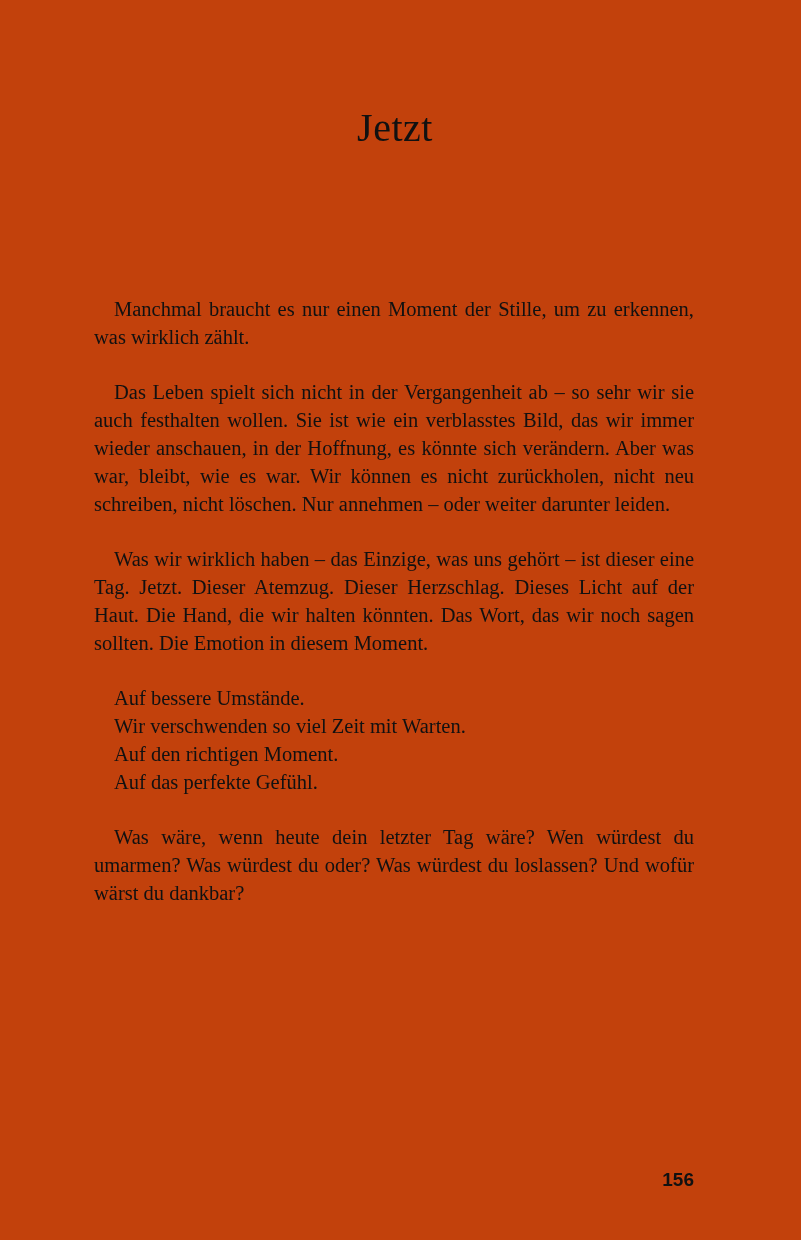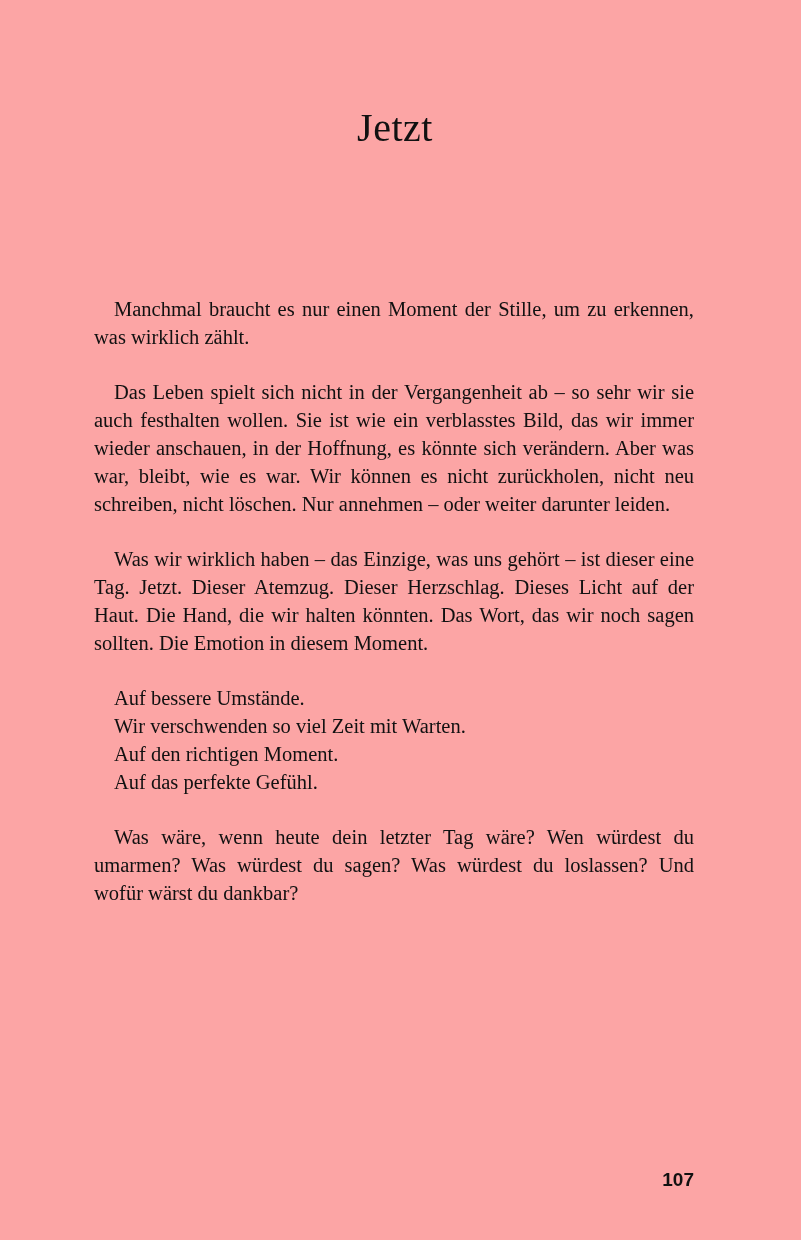--- a/index.html
+++ b/index.html
@@ -1,19 +1,19 @@
 <!DOCTYPE html>
 <html><head>
   <meta charset="utf-8">
   <style>
     html, body { margin: 0; padding: 0; background: #ffffff; }
     body { width: 801px; height: 1240px; position: relative; overflow: hidden; }
     .page {
       position: absolute; left: 0; top: 0; width: 801px; height: 1240px;
-      background: #fca5a5; color: #111111;
+      background: #c2410c; color: #111111;
       font-family: "Liberation Serif", "DejaVu Serif", serif;
     }
     .title {
       position: absolute; top: 100px; left: 0; width: 790px;
       text-align: center; font-size: 40px; line-height: 56px;
       letter-spacing: 0.5px; font-weight: normal; margin: 0;
     }
     .body {
       position: absolute; left: 94px; top: 295px; width: 600px;
       font-size: 20.5px; line-height: 28px;
@@ -55,18 +55,18 @@
         <span class="line">Wir verschwenden so viel Zeit mit Warten.</span>
       </p>
       <p class="para">
         <span class="line">Auf den richtigen Moment.</span>
       </p>
       <p class="para">
         <span class="line">Auf das perfekte Gefühl.</span>
       </p>
     </div>
     <p class="para">
-      <span class="line">Was wäre, wenn heute dein letzter Tag wäre? Wen würdest du umarmen? Was würdest du sagen? Was würdest du loslassen? Und wofür wärst du dankbar?</span>
+      <span class="line">Was wäre, wenn heute dein letzter Tag wäre? Wen würdest du umarmen? Was würdest du oder? Was würdest du loslassen? Und wofür wärst du dankbar?</span>
     </p>
   </div>
 
-  <div class="pageno">107</div>
+  <div class="pageno">156</div>
 </div>
 
 </body></html>

